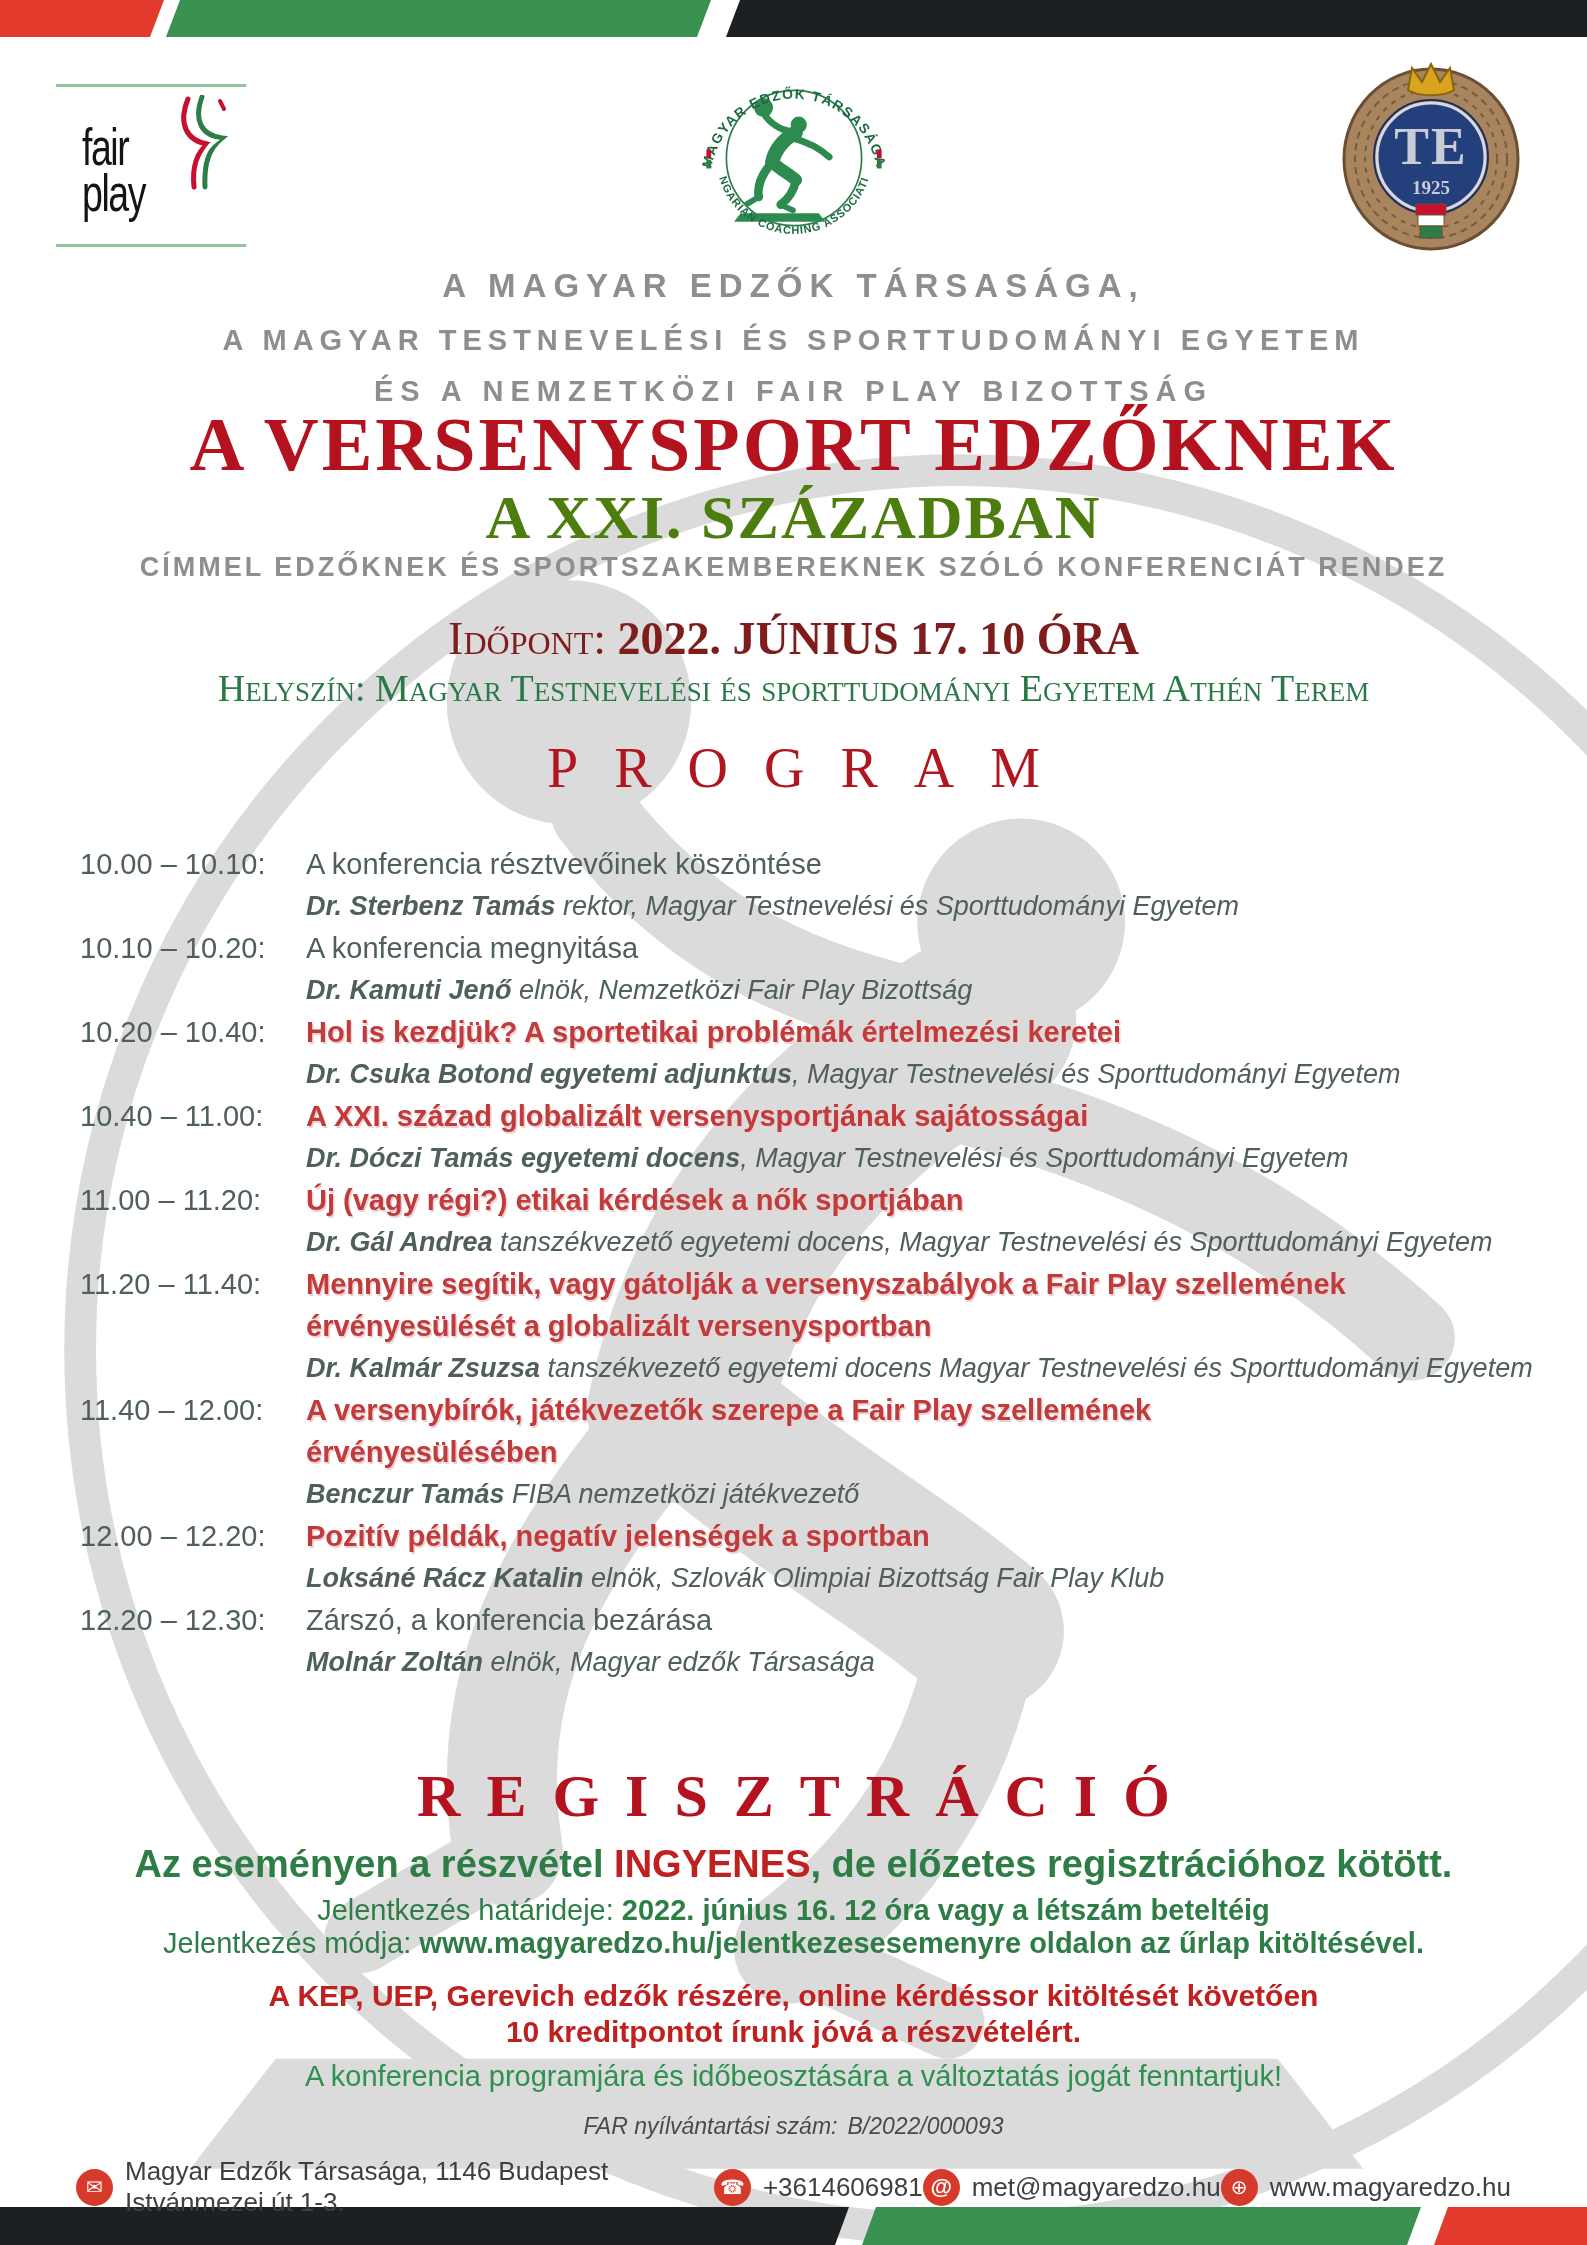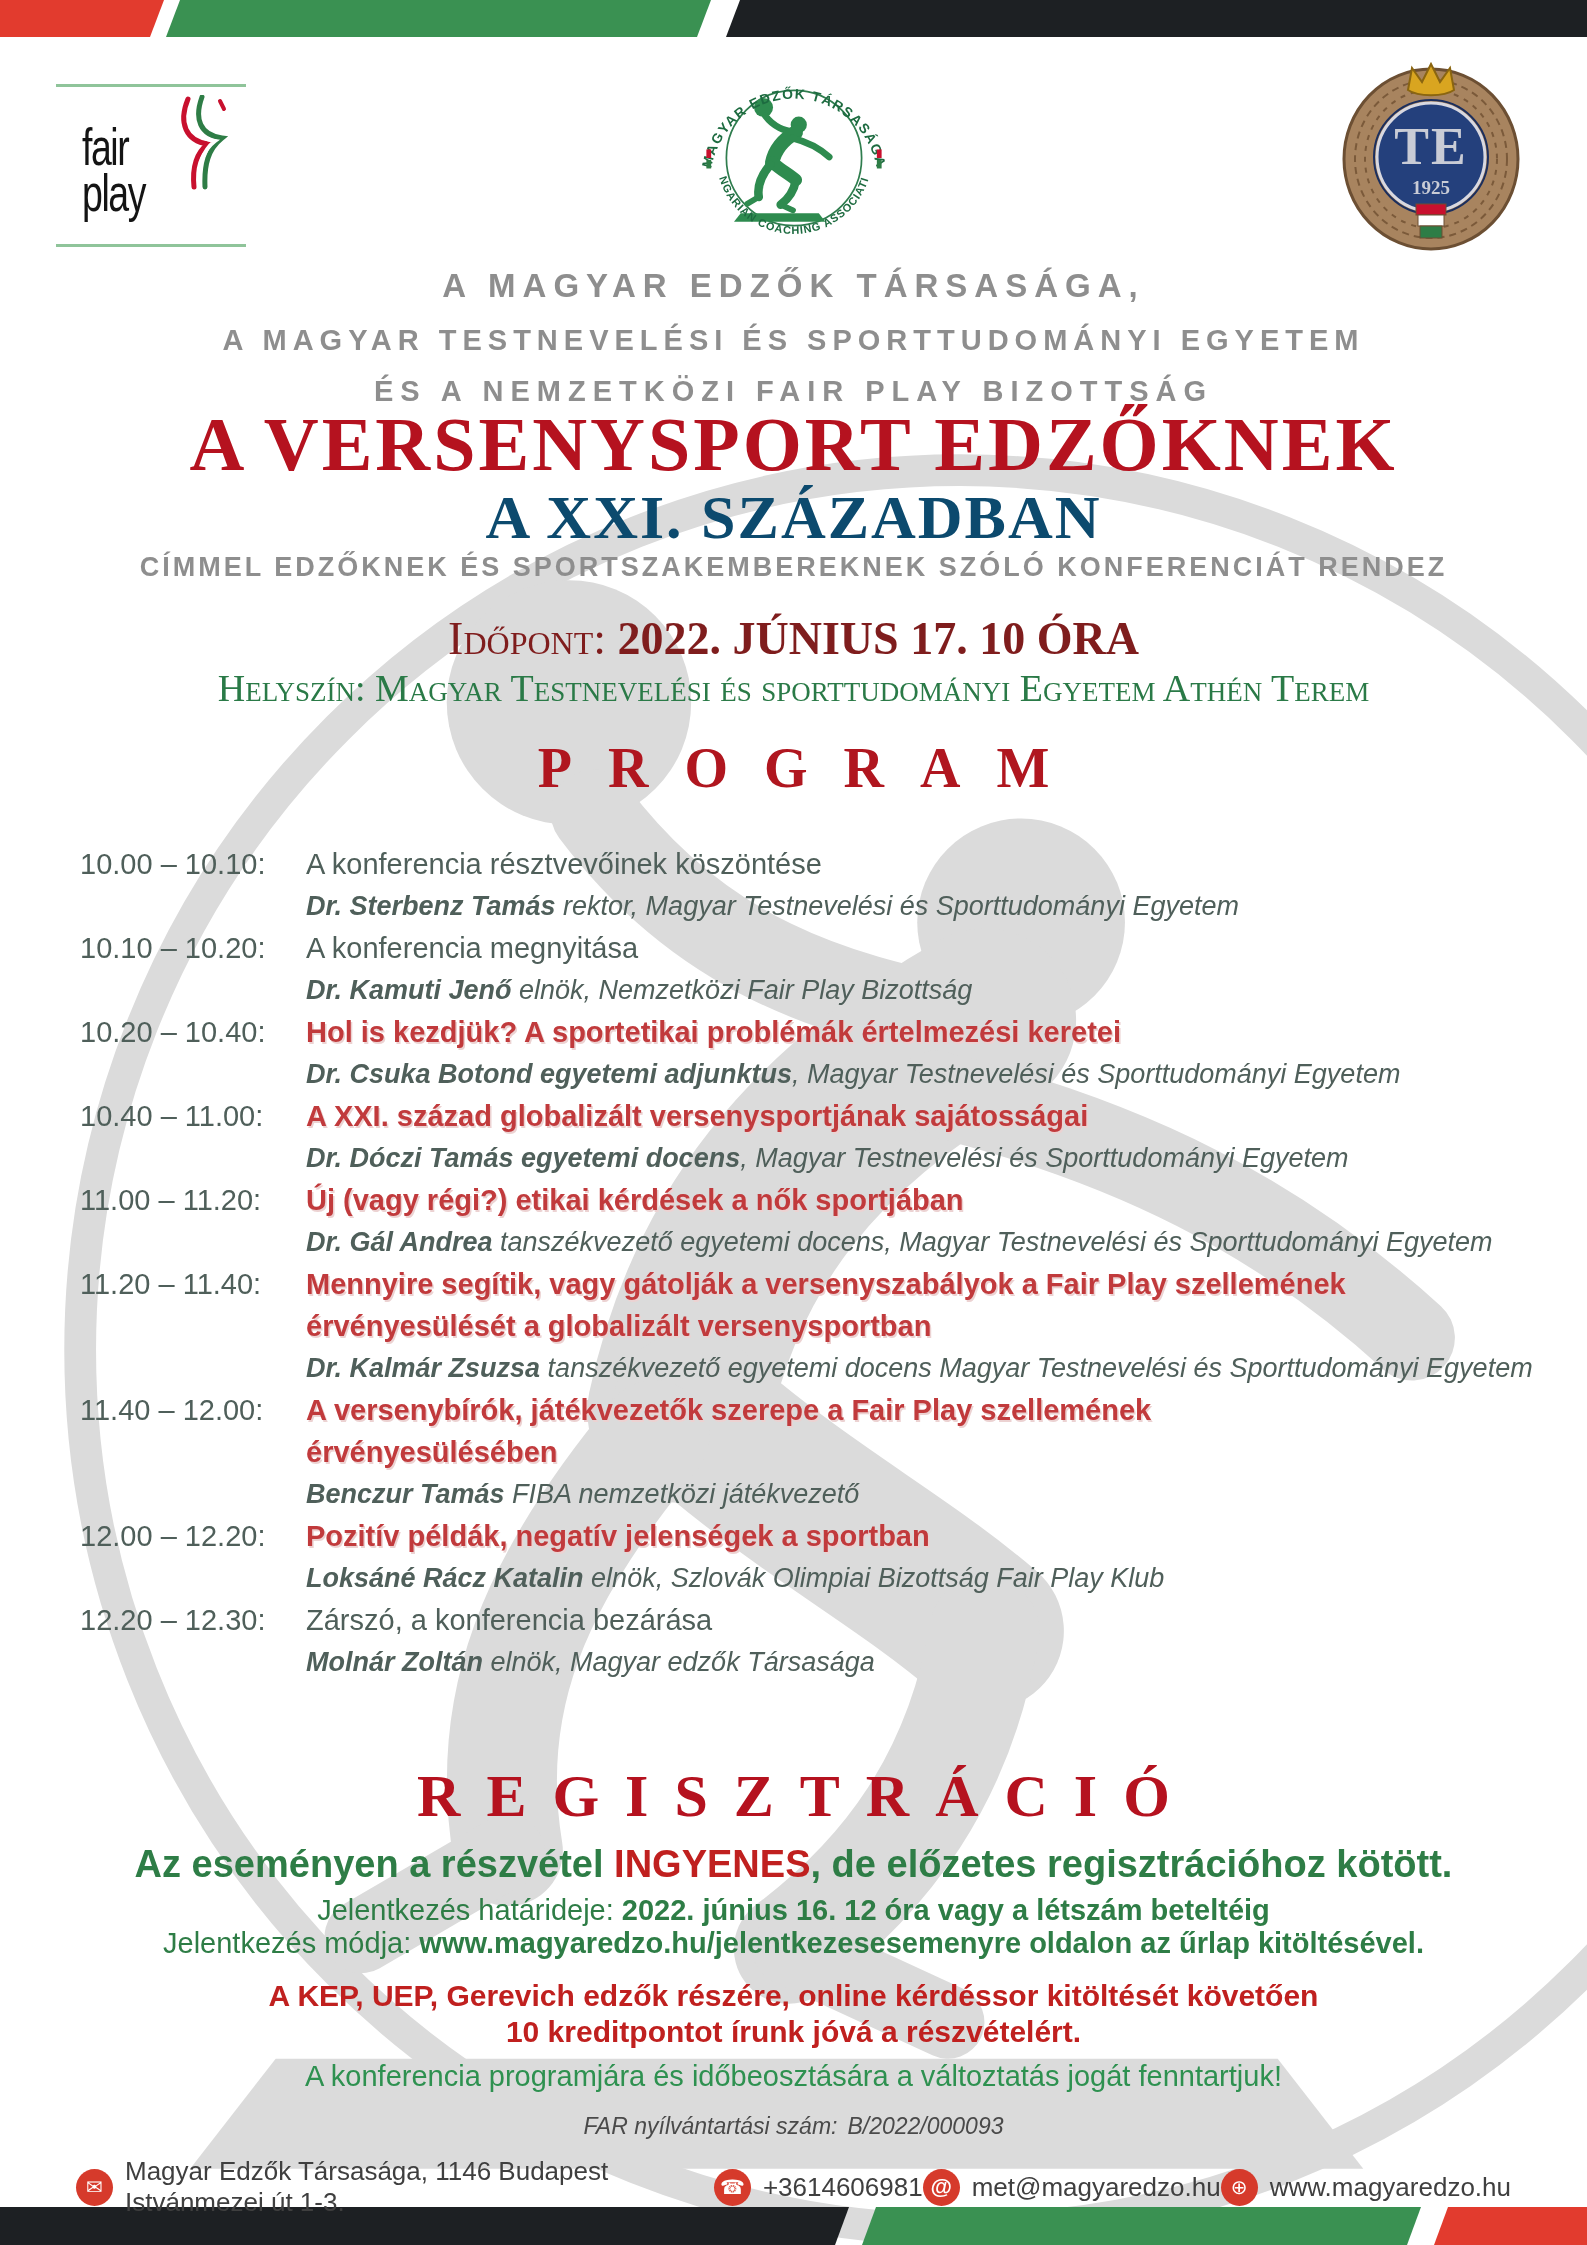--- a/index.html
+++ b/index.html
@@ -37,34 +37,34 @@
 
   
   .org-lines{position:absolute;left:0;top:258px;width:100%;text-align:center;color:#8e8e8e;font-weight:700;}
   .org-1{font-size:33px;letter-spacing:7px;line-height:56px;}
   .org-2{font-size:29px;letter-spacing:6px;line-height:52px;}
   .org-3{font-size:29px;letter-spacing:7px;line-height:50px;}
 
   .main-title{position:absolute;left:0;top:404px;width:100%;text-align:center;
      font-family:"Liberation Serif",serif;font-weight:700;color:#b5121f;font-size:76px;letter-spacing:3px;line-height:80px;}
   .main-title2{position:absolute;left:0;top:484px;width:100%;text-align:center;
-     font-family:"Liberation Serif",serif;font-weight:700;color:#0c4a6e;font-size:62px;letter-spacing:2px;line-height:66px;}
+     font-family:"Liberation Serif",serif;font-weight:700;color:#4d7c0f;font-size:62px;letter-spacing:2px;line-height:66px;}
   .subtitle{position:absolute;left:0;top:552px;width:100%;text-align:center;color:#8e8e8e;
      font-weight:700;font-size:27px;letter-spacing:3px;}
 
   .event-when{position:absolute;left:0;top:612px;width:100%;text-align:center;
      font-family:Liberation Serif, serif;color:#7f1d1d;}
   .when-label{font-variant:small-caps;font-size:46px;}
   .when-value{font-weight:700;font-size:46px;text-transform:uppercase;}
   .event-where{position:absolute;left:0;top:666px;width:100%;text-align:center;
      font-family:"Liberation Serif",serif;color:#2a7a47;font-variant:small-caps;font-size:38px;}
   .where-value{font-weight:400;}
 
   .program-heading{position:absolute;left:0;top:736px;width:100%;text-align:center;
-     font-family:"Liberation Serif",serif;font-weight:700;color:#b0161f;font-size:56px;
+     font-family:"Liberation Serif",serif;font-weight:400;color:#b0161f;font-size:56px;
      letter-spacing:36px;text-indent:36px;}
 
   
   .program-list{position:absolute;left:80px;top:843px;width:1478px;color:#4f5f5a;}
   .prog-item{display:grid;grid-template-columns:218px 1fr;column-gap:8px;}
   .prog-time{font-size:29px;line-height:42px;white-space:nowrap;}
   .prog-title{font-size:29px;line-height:42px;grid-column:2;}
   .prog-title.red{color:#c13a3c;font-weight:700;text-shadow:1.5px 1.5px 0 #ecd2d2;}
   .prog-title.narrow{max-width:980px;}
   .prog-title.narrow2{max-width:1120px;}

